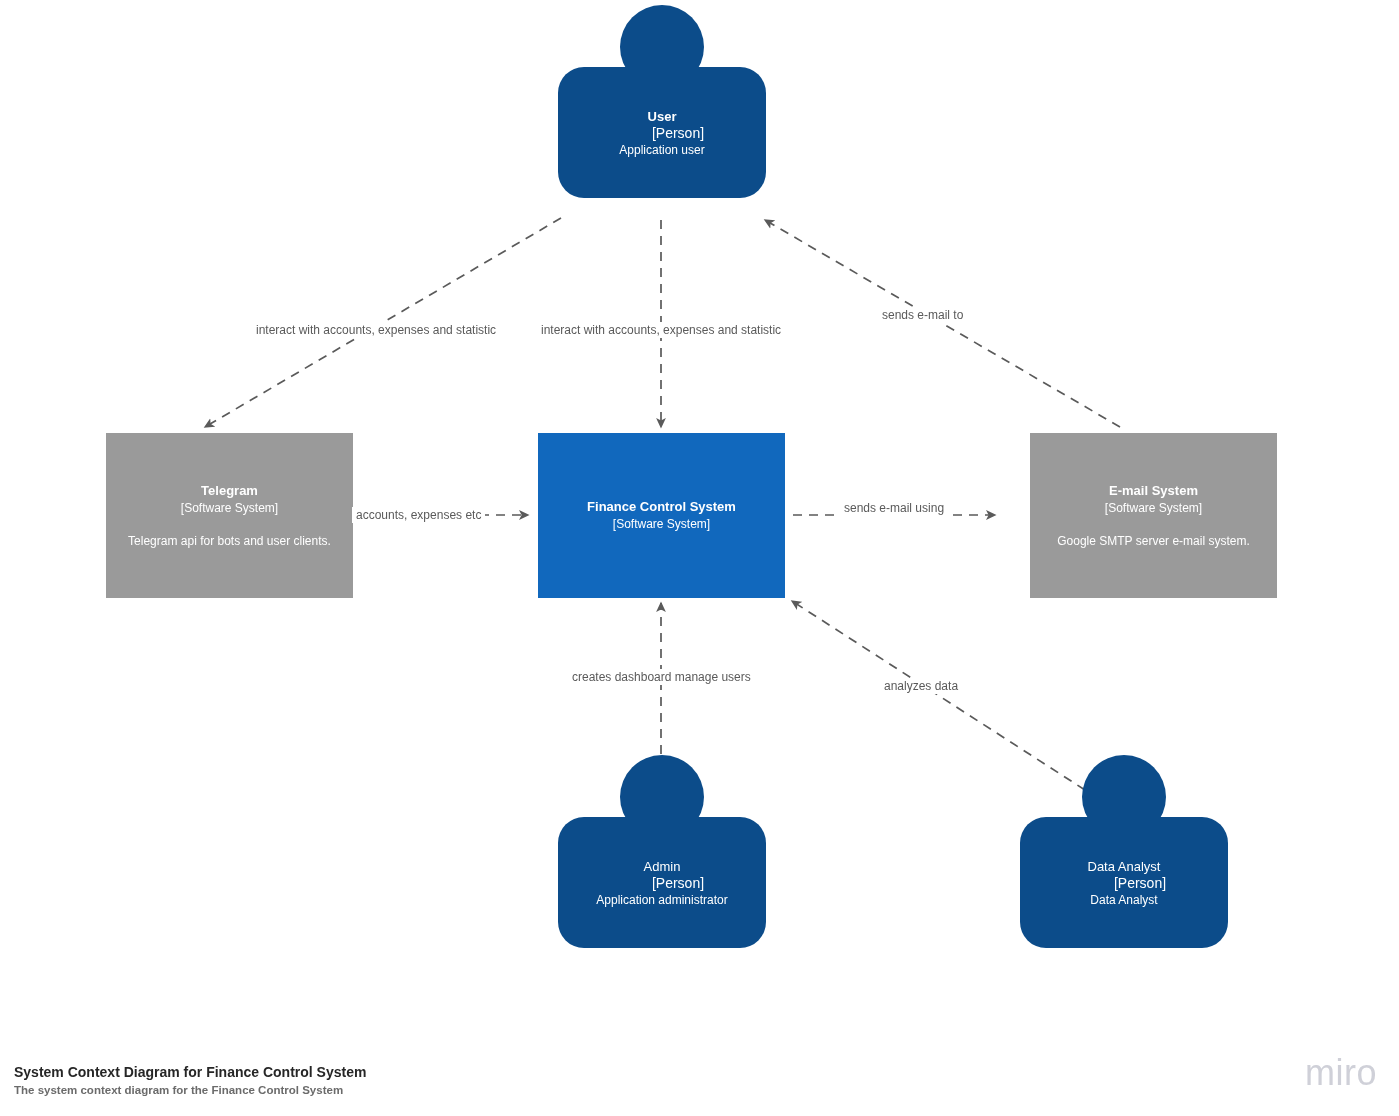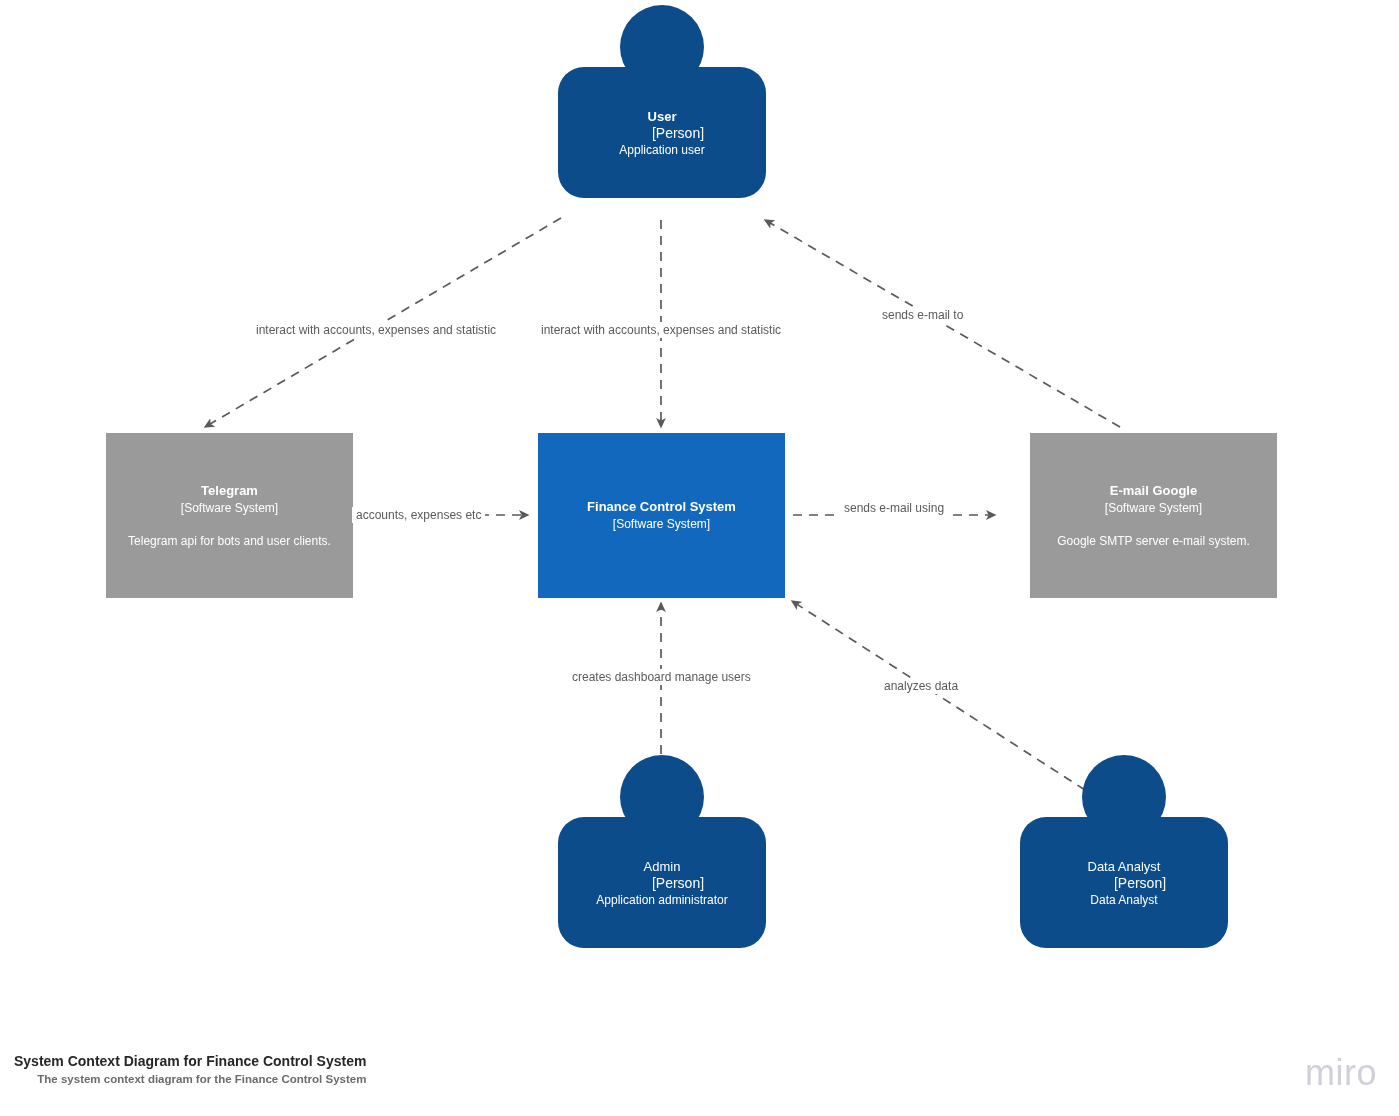--- a/index.html
+++ b/index.html
@@ -121,22 +121,21 @@
     white-space: nowrap;
     background: #ffffff;
     padding: 0 4px;
     line-height: 16px;
   }
 
   
   .footer {
     position: absolute;
     left: 14px;
-    bottom: 28px;
-    text-align: right;
+    bottom: 17px;
   }
   .footer .f-title {
     font-size: 14px;
     font-weight: bold;
     color: #262626;
     line-height: 20px;
   }
   .footer .f-sub {
     font-size: 11.5px;
     font-weight: bold;
@@ -194,21 +193,21 @@
     <div class="s-type">[Software System]</div>
     <div class="s-desc">Telegram api for bots and user clients.</div>
   </div>
 
   <div class="sysbox blue" style="left:538px; top:433px;">
     <div class="s-name">Finance Control System</div>
     <div class="s-type">[Software System]</div>
   </div>
 
   <div class="sysbox grey" style="left:1000px; top:433px;">
-    <div class="s-name">E-mail Google</div>
+    <div class="s-name">E-mail System</div>
     <div class="s-type">[Software System]</div>
     <div class="s-desc">Google SMTP server e-mail system.</div>
   </div>
 
   <div class="person" style="left:558px; top:755px;">
     <div class="head"></div>
     <div class="body"></div>
     <div class="ptext">
       <div class="p-name">Admin</div>
       <div class="p-type">[Person]</div>

